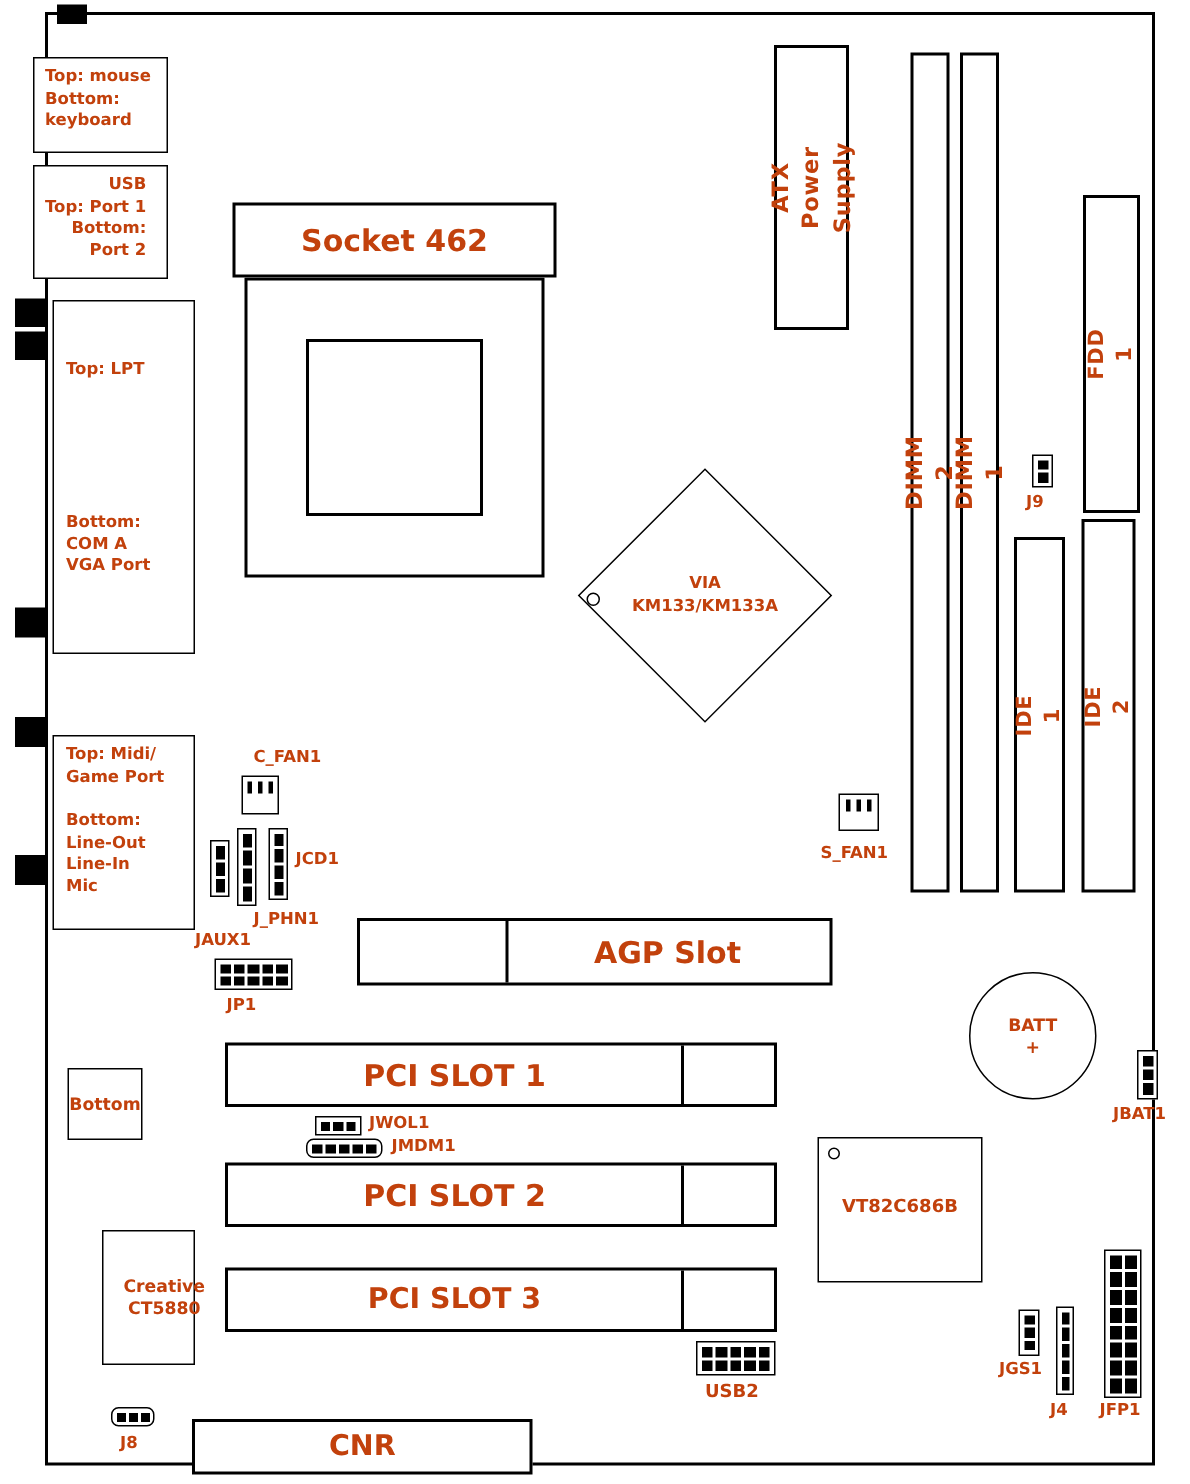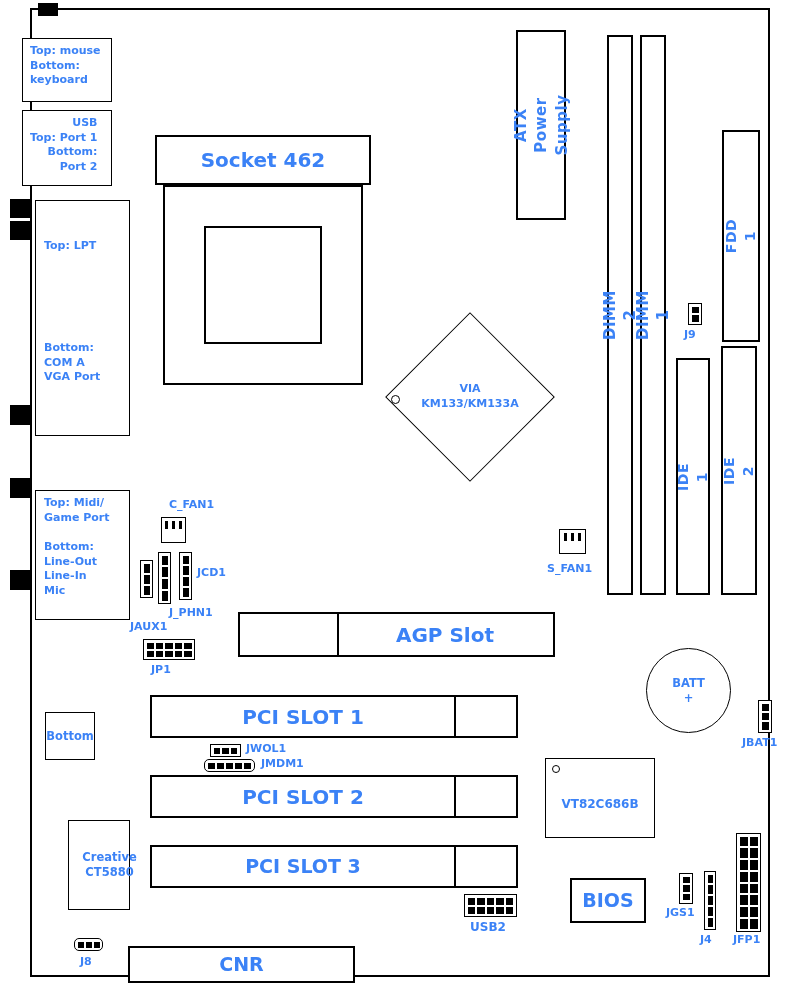--- a/index.html
+++ b/index.html
@@ -1,17 +1,17 @@
 <!DOCTYPE html>
 <html><head>
 <meta charset="utf-8">
 <style>
   * { margin:0; padding:0; }
   body { background:#fff; font-family:"DejaVu Sans","Liberation Sans",sans-serif; }
-  .canvas { position:relative; width:793px; height:989px; background:#fff; color:#3b82f6; overflow:hidden; }
+  .canvas { position:relative; width:793px; height:989px; background:#fff; color:#c2410c; overflow:hidden; }
   .box { position:absolute; box-sizing:border-box; border:2px solid #000; background:#fff; }
   .thin { border-width:1.5px; }
   .black { position:absolute; background:#000; }
   .lbl { position:absolute; font-weight:bold; font-size:11px; line-height:1.32; white-space:pre-line; }
   .center { display:flex; align-items:center; justify-content:center; text-align:center;
             font-weight:bold; white-space:pre-line; line-height:1.3; }
   .fill { position:absolute; left:0; top:0; right:0; bottom:0; }
   .rotlbl { position:absolute; left:50%; top:50%; transform:translate(-50%,-50%) rotate(-90deg);
             white-space:pre-line; text-align:center; font-weight:bold; line-height:1.35; letter-spacing:0.5px; }
   .pins { position:absolute; box-sizing:border-box; border:1.5px solid #000; background:#fff;
@@ -187,34 +187,33 @@
     </div>
   <span class="lbl" style="left:261px;top:757px;">JMDM1</span>
 
   <div class="box" style="left:150px;top:775px;width:368px;height:43px;">
     <div class="divider" style="left:302px;"></div>
     <div class="center fill" style="width:302px;font-size:20px;">PCI SLOT 2</div>
   </div>
 
   <div class="box thin center" style="left:45px;top:712px;width:50px;height:48px;font-size:11.5px;">Bottom</div>
 
-  <div class="box thin" style="left:545px;top:758px;width:110px;height:80px;padding-left:24px;">
+  <div class="box thin" style="left:545px;top:758px;width:110px;height:97px;padding-left:24px;">
     <span class="box thin circle" style="left:6px;top:6px;width:8px;height:8px;border-width:1.2px;"></span>
     <span class="lbl" style="left:0;right:0;top:38px;text-align:center;font-size:12px;">VT82C686B</span>
   </div>
 
   <div class="box thin center" style="left:68px;top:820px;width:62px;height:90px;font-size:11.5px;padding-left:21px;">Creative
 CT5880</div>
 
   <div class="box" style="left:150px;top:845px;width:368px;height:43px;">
     <div class="divider" style="left:302px;"></div>
     <div class="center fill" style="width:302px;font-size:19px;">PCI SLOT 3</div>
   </div>
 
-  <div class="box center" style="left:570px;top:878px;width:76px;height:45px;font-size:19px;">BIOS</div>
 
   <div class="pins" style="left: 679px; top: 873px; width: 14px; height: 31px; grid-template-columns: repeat(1, 1fr); grid-template-rows: repeat(3, 1fr);">
       <span class="pin"></span>
       <span class="pin"></span>
       <span class="pin"></span>
     </div>
   <span class="lbl" style="left:666px;top:906px;">JGS1</span>
   <div class="pins" style="left: 704px; top: 871px; width: 12px; height: 59px; grid-template-columns: repeat(1, 1fr); grid-template-rows: repeat(5, 1fr);">
       <span class="pin"></span>
       <span class="pin"></span>

